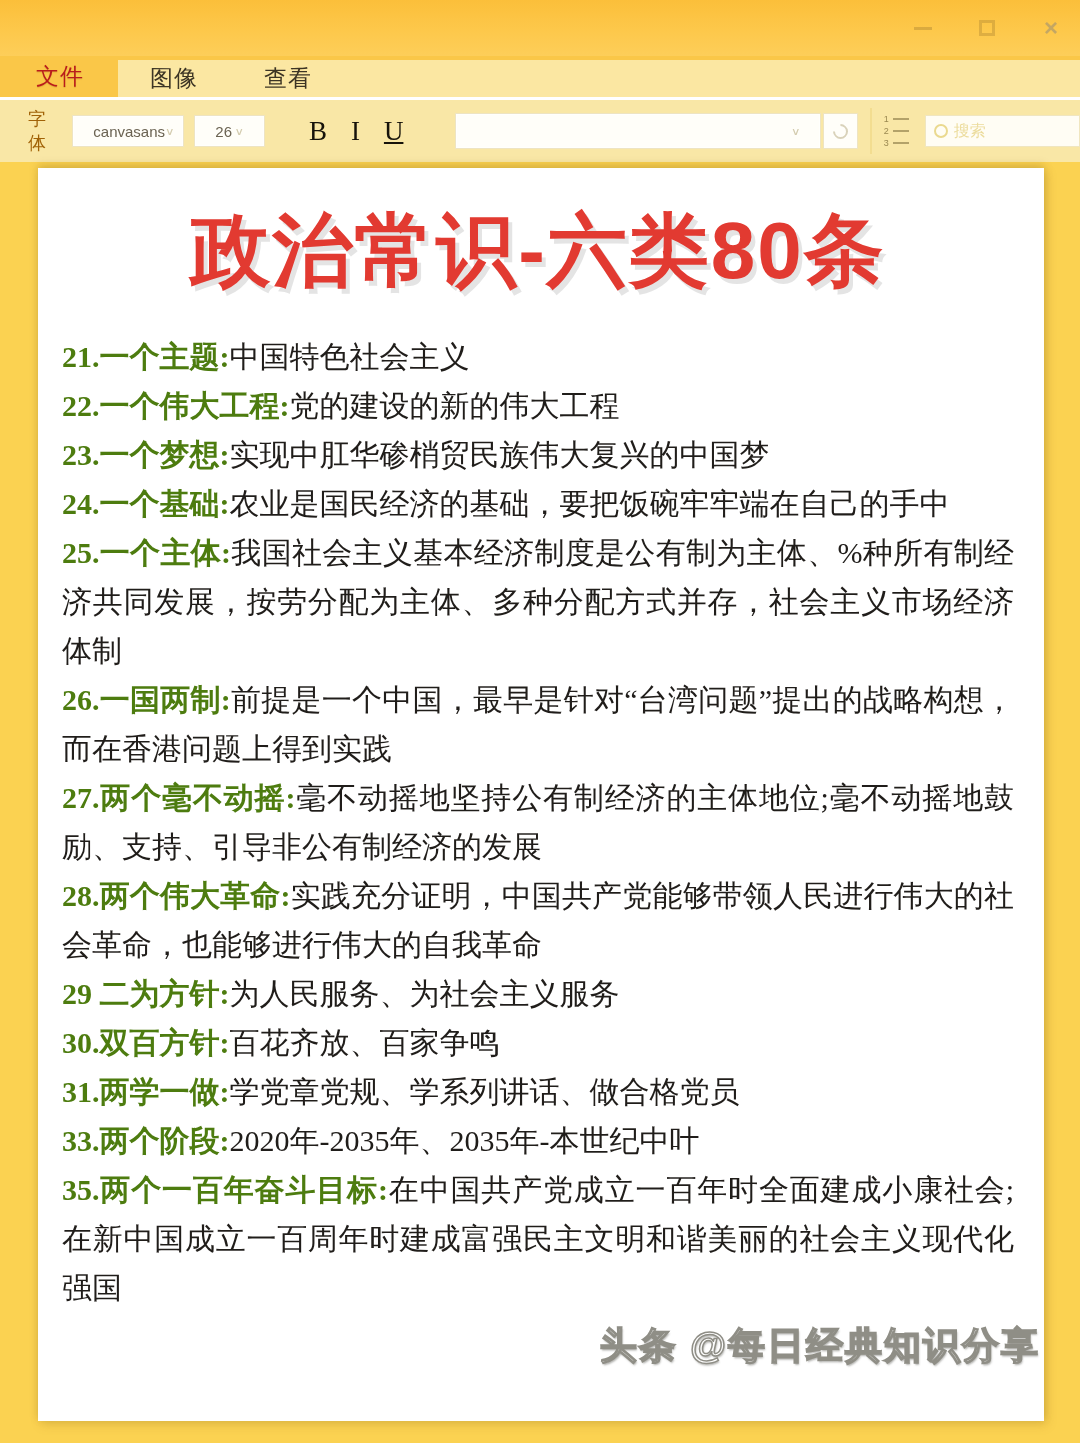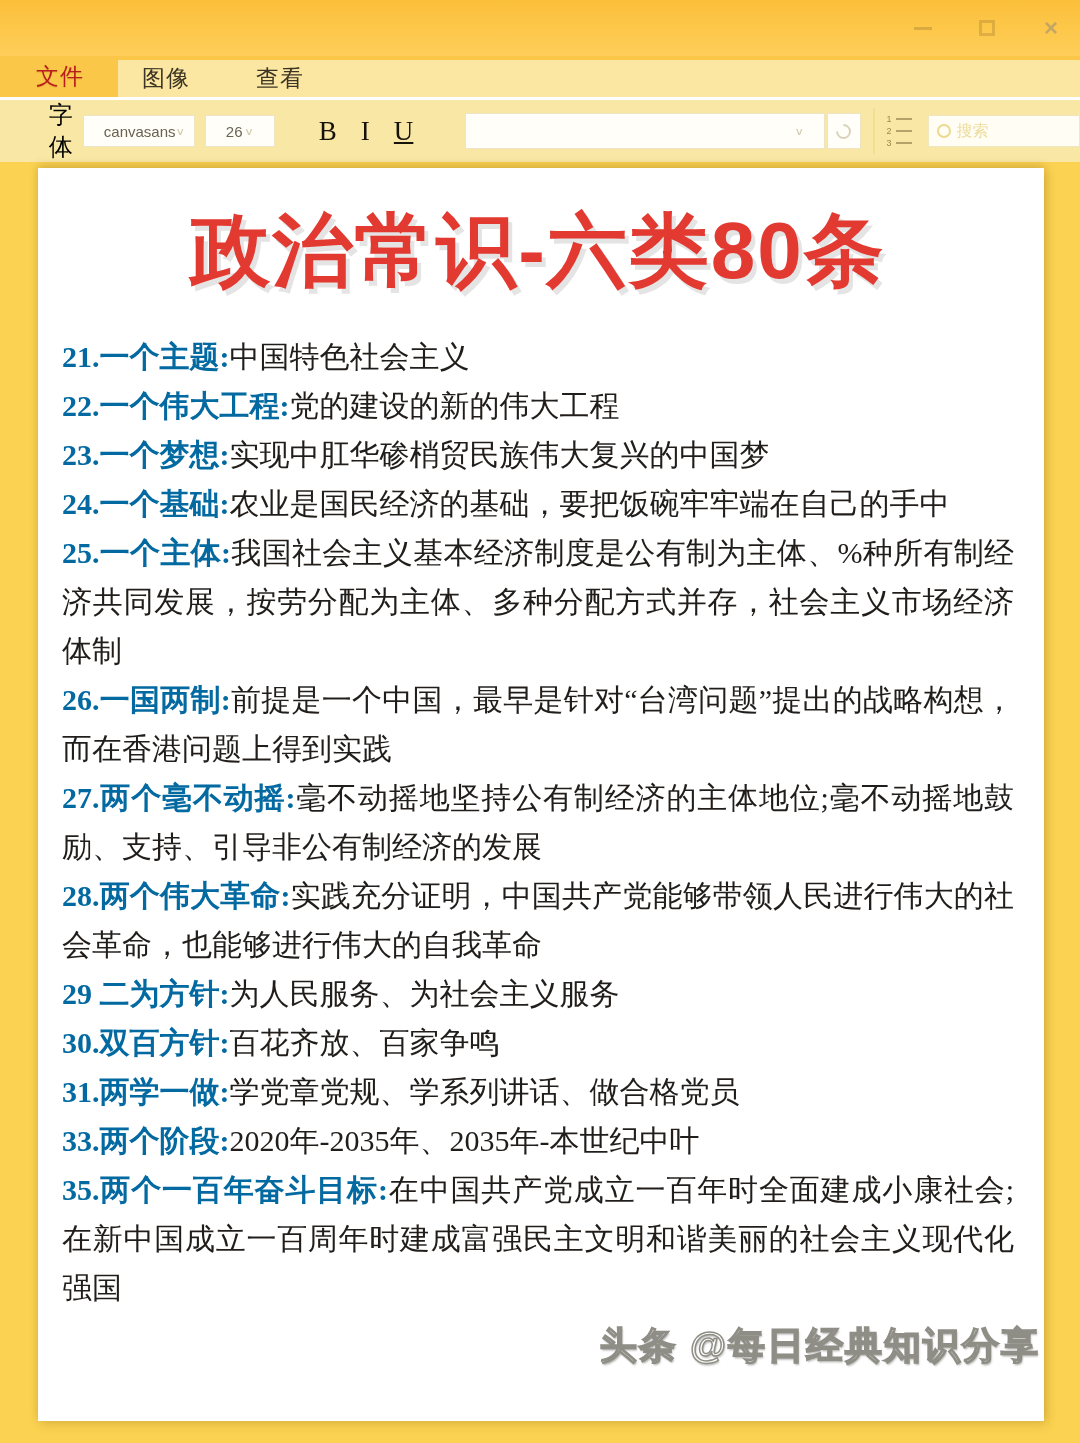--- a/index.html
+++ b/index.html
@@ -26,36 +26,36 @@
   .ic-close { font-size:24px; line-height:1; color:rgba(150,140,120,.55); font-weight:bold; }
 
   
   .tabrow {
     height:44px; background:#fac748; position:relative;
     border-bottom:3px solid #ffffff;
   }
   .tabstrip {
     position:absolute; left:118px; right:0; top:4px; bottom:0;
     background:#fbe7a2;
-    display:flex; align-items:center; padding-left:24px; gap:66px;
+    display:flex; align-items:center; padding-left:32px; gap:66px;
   }
   .tab { font-size:23px; color:#3c3424; letter-spacing:1px; cursor:default; }
   .tab-active {
     position:absolute; left:36px; top:0; height:100%;
     display:flex; align-items:center;
     font-size:23px; color:#b91c1c; letter-spacing:1px; text-shadow:0 1px 1px rgba(190,140,40,.4);
   }
 
   
   .toolbar {
     height:62px; background:#f9e7a6;
     display:flex; align-items:center;
     padding-left:28px;
   }
-  .tb-label { font-size:24px; color:#000000; margin-right:10px;text-align:right; }
+  .tb-label { font-size:18px; color:#a16207; margin-right:10px; }
   .combo {
     background:#fffef9; border:1px solid #eee4c2; height:32px;
     display:flex; align-items:center; justify-content:space-between;
     padding:0 20px; box-shadow:inset 0 0 0 1px rgba(255,255,255,.6);
   }
   .combo .val { font-size:15px; color:#6b6352; font-family:"Liberation Sans",sans-serif; }
   .chev { font-size:13px; color:#d3cbae; transform:scaleY(.8); }
   .combo-font { width:112px; margin-right:10px; }
   .combo-size { width:72px; }
   .fmt-group { display:flex; align-items:center; gap:24px; margin-left:44px; }
@@ -106,21 +106,21 @@
     margin-top:4px; margin-bottom:26px;
     white-space:nowrap;
   }
   .doc-items {
     font-family:"Liberation Serif","DejaVu Serif",serif;
     font-size:30px; line-height:49px;
     color:#201d1a;
     text-align:justify;
   }
   .item { margin:0; }
-  .item-label { color:#0369a1; font-weight:bold;margin-top:44px; }
+  .item-label { color:#4d7c0f; font-weight:bold;margin-top:44px; }
 
   
   .watermark {
     position:absolute; right:40px; bottom:2px;
     font-size:37px; font-weight:bold; letter-spacing:2px;
     color:rgba(255,255,255,.92);
     -webkit-text-stroke:1.5px #8f8e86;
     text-shadow:1px 2px 2px rgba(90,90,85,.45);
     font-family:"Liberation Sans",sans-serif;
     z-index:5;

